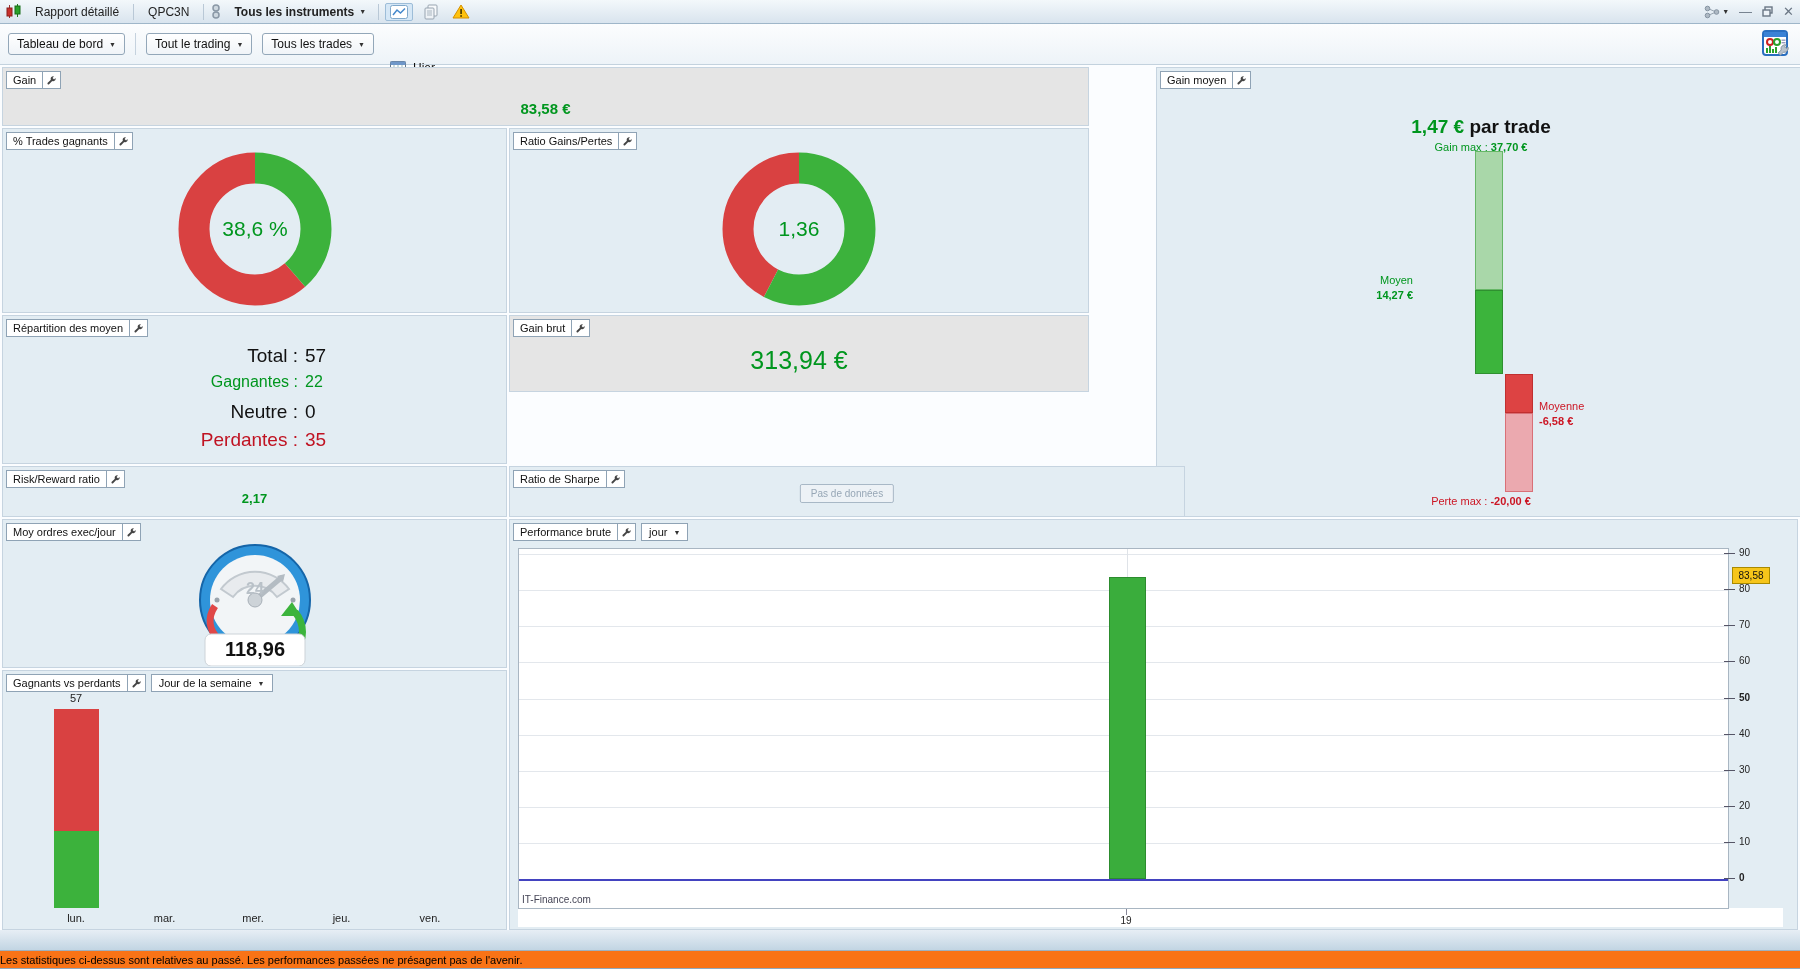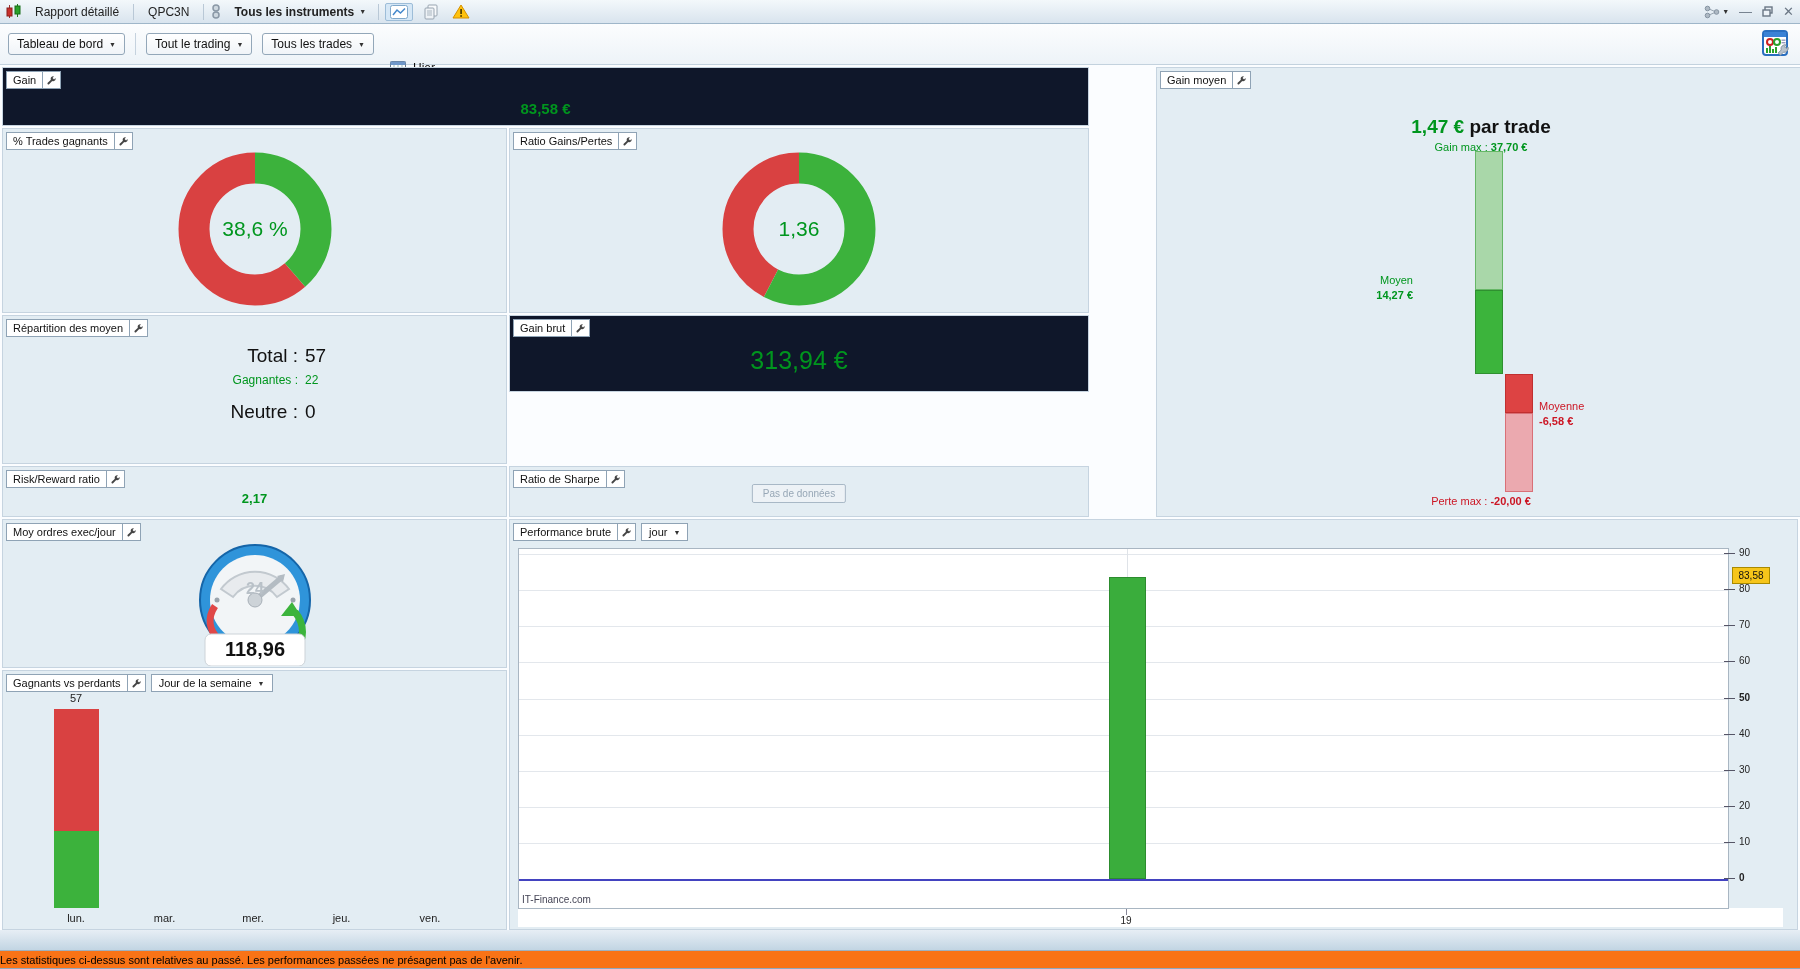--- a/index.html
+++ b/index.html
@@ -22,21 +22,21 @@
     display:flex;align-items:center;gap:10px;padding:0 8px;box-sizing:border-box;}
   .tbtn{display:flex;align-items:center;gap:6px;background:linear-gradient(#ffffff,#f0f4f8);
     border:1px solid #93a7b9;border-radius:3px;padding:3px 8px;font-size:12px;color:#111;
     font-family:"Liberation Sans",sans-serif;cursor:pointer;}
   .vsep{width:1px;height:22px;background:#c5d2de;}
   .hier{display:flex;align-items:center;gap:5px;font-size:12px;color:#111;cursor:pointer;background:none;border:none;font-family:"Liberation Sans",sans-serif;margin-top:48px;}
   .settings-btn{margin-left:auto;background:none;border:none;cursor:pointer;padding:0 2px;}
 
   
   .panel{position:absolute;background:#e3edf3;border:1px solid #c6d4e0;box-sizing:border-box;}
-  .panel.green{background:#0f172a;}
+  .panel.green{background:#e5e5e5;}
   .panel.pink{background:#e8ced2;}
   .chip{position:absolute;top:3px;left:3px;display:flex;z-index:6;align-items:stretch;}
   .chip-label{background:#fff;border:1px solid #8fa3b5;padding:2px 6px;font-size:11px;color:#111;white-space:nowrap;}
   .chip-btn{background:#fff;border:1px solid #8fa3b5;border-left:none;padding:0 4px;display:flex;align-items:center;cursor:pointer;}
   .chip-drop{margin-left:5px;background:#fff;border:1px solid #8fa3b5;padding:2px 7px;font-size:11px;color:#111;
     display:flex;align-items:center;gap:6px;cursor:pointer;white-space:nowrap;font-family:"Liberation Sans",sans-serif;}
 
   .big-green{color:#00961e;}
   .gain-value{position:absolute;left:0;right:0;top:32px;text-align:center;font-size:15px;font-weight:bold;}
   .donut{position:absolute;width:154px;height:154px;}
@@ -276,28 +276,32 @@
           <svg width="9" height="9" viewBox="0 0 16 16">
             <path d="M15 3.6a4.3 4.3 0 0 1-5.7 5.4l-5.6 5.6a1.7 1.7 0 0 1-2.4-2.4l5.6-5.6A4.3 4.3 0 0 1 12.3.9l-2.5 2.5 2.8 2.8z" fill="#444"></path>
           </svg>
         </button>
     </span>
     <div id="repartition-rows" style="position:absolute;left:0;top:29px;width:505px;">
         <div style="position: relative; height: 28px; font-size: 19px;">
           <span style="position: absolute; right: 210px; color: rgb(17, 17, 17);">Total :</span>
           <span style="position: absolute; left: 302px; color: rgb(17, 17, 17);">57</span>
         </div>
-        <div style="position: relative; height: 28px; font-size: 12px;">
+        <div style="position: relative; height: 28px; font-size: 16px;">
           <span style="position: absolute; right: 210px; color: rgb(0, 150, 30);">Gagnantes :</span>
           <span style="position: absolute; left: 302px; color: rgb(0, 150, 30);">22</span>
         </div>
         <div style="position: relative; height: 28px; font-size: 19px;">
           <span style="position: absolute; right: 210px; color: rgb(17, 17, 17);">Neutre :</span>
           <span style="position: absolute; left: 302px; color: rgb(17, 17, 17);">0</span>
         </div>
+        <div style="position: relative; height: 28px; font-size: 19px;">
+          <span style="position: absolute; right: 210px; color: rgb(192, 19, 34);">Perdantes :</span>
+          <span style="position: absolute; left: 302px; color: rgb(192, 19, 34);">35</span>
+        </div>
       </div>
   </div>
 
   <div class="panel green" style="left:509px;top:315px;width:580px;height:77px;">
     <span class="chip">
       <span class="chip-label">Gain brut</span>
       <button class="chip-btn">
           <svg width="9" height="9" viewBox="0 0 16 16">
             <path d="M15 3.6a4.3 4.3 0 0 1-5.7 5.4l-5.6 5.6a1.7 1.7 0 0 1-2.4-2.4l5.6-5.6A4.3 4.3 0 0 1 12.3.9l-2.5 2.5 2.8 2.8z" fill="#444"></path>
           </svg>
@@ -310,21 +314,21 @@
     <span class="chip">
       <span class="chip-label">Risk/Reward ratio</span>
       <button class="chip-btn">
           <svg width="9" height="9" viewBox="0 0 16 16">
             <path d="M15 3.6a4.3 4.3 0 0 1-5.7 5.4l-5.6 5.6a1.7 1.7 0 0 1-2.4-2.4l5.6-5.6A4.3 4.3 0 0 1 12.3.9l-2.5 2.5 2.8 2.8z" fill="#444"></path>
           </svg>
         </button>
     </span>
     <div class="ratio-value">2,17</div>
   </div>
-  <div class="panel" style="left:509px;top:466px;width:580px;height:51px;padding-left:16px;">
+  <div class="panel" style="left:509px;top:466px;width:676px;height:51px;padding-left:16px;">
     <span class="chip">
       <span class="chip-label">Ratio de Sharpe</span>
       <button class="chip-btn">
           <svg width="9" height="9" viewBox="0 0 16 16">
             <path d="M15 3.6a4.3 4.3 0 0 1-5.7 5.4l-5.6 5.6a1.7 1.7 0 0 1-2.4-2.4l5.6-5.6A4.3 4.3 0 0 1 12.3.9l-2.5 2.5 2.8 2.8z" fill="#444"></path>
           </svg>
         </button>
     </span>
     <div class="nodata">Pas de données</div>
   </div>

